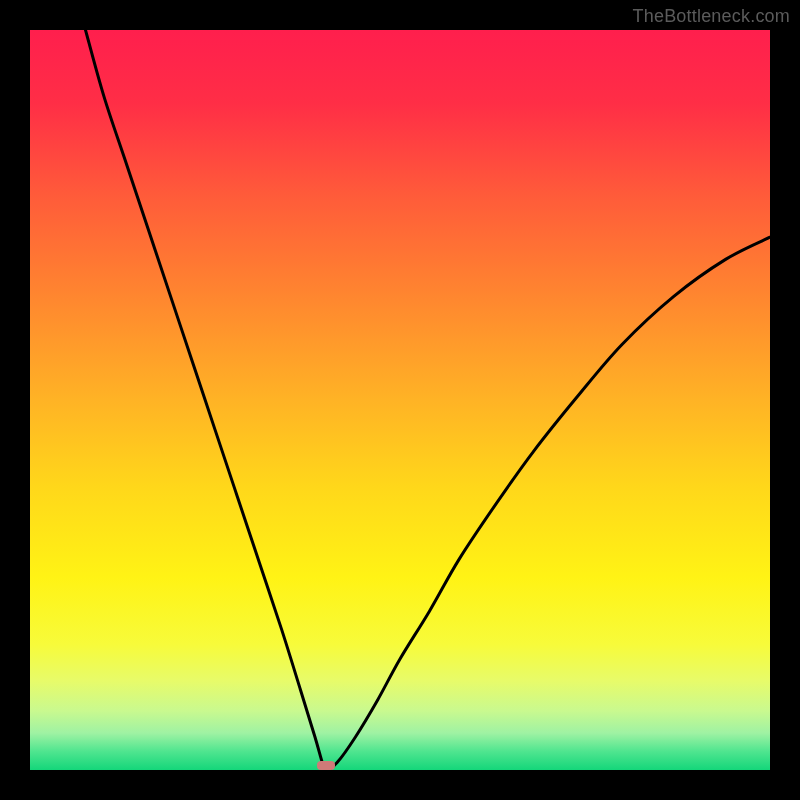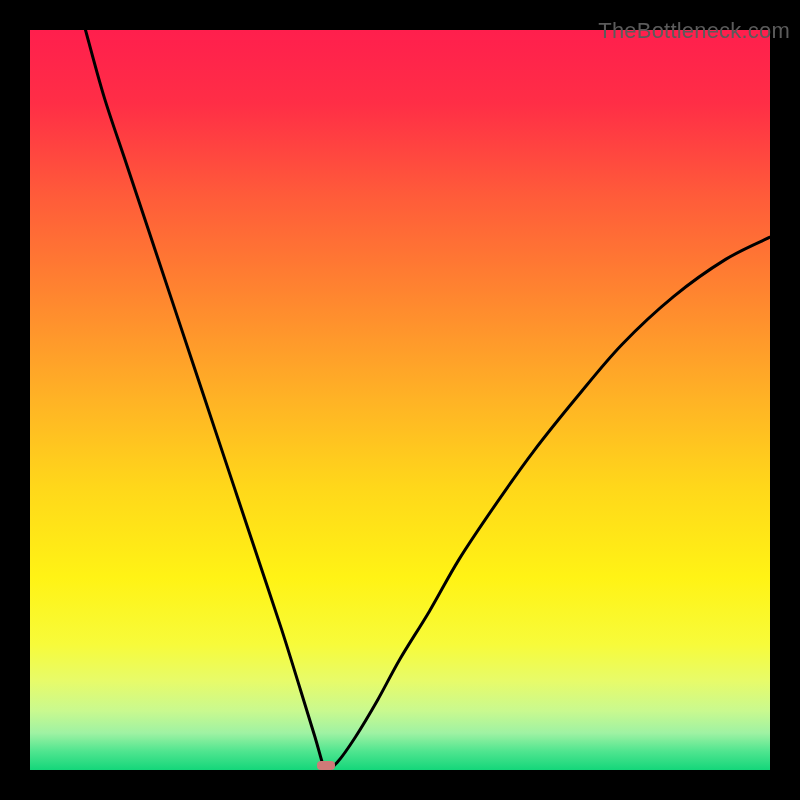--- a/index.html
+++ b/index.html
@@ -23,24 +23,23 @@
     top: 30px;
     width: 740px;
     height: 740px;
     overflow: hidden;
   }
   .attrib {
     position: absolute;
     top: 6px;
     right: 10px;
     color: #5b5b5b;
-    font-size: 22px;
+    font-size: 18px;
     font-weight: 500;
     letter-spacing: 0.2px;
-    margin-top: 12px;
   }
   svg {
     display: block;
     width: 100%;
     height: 100%;
   }
 </style>
 </head>
 <body>
 

